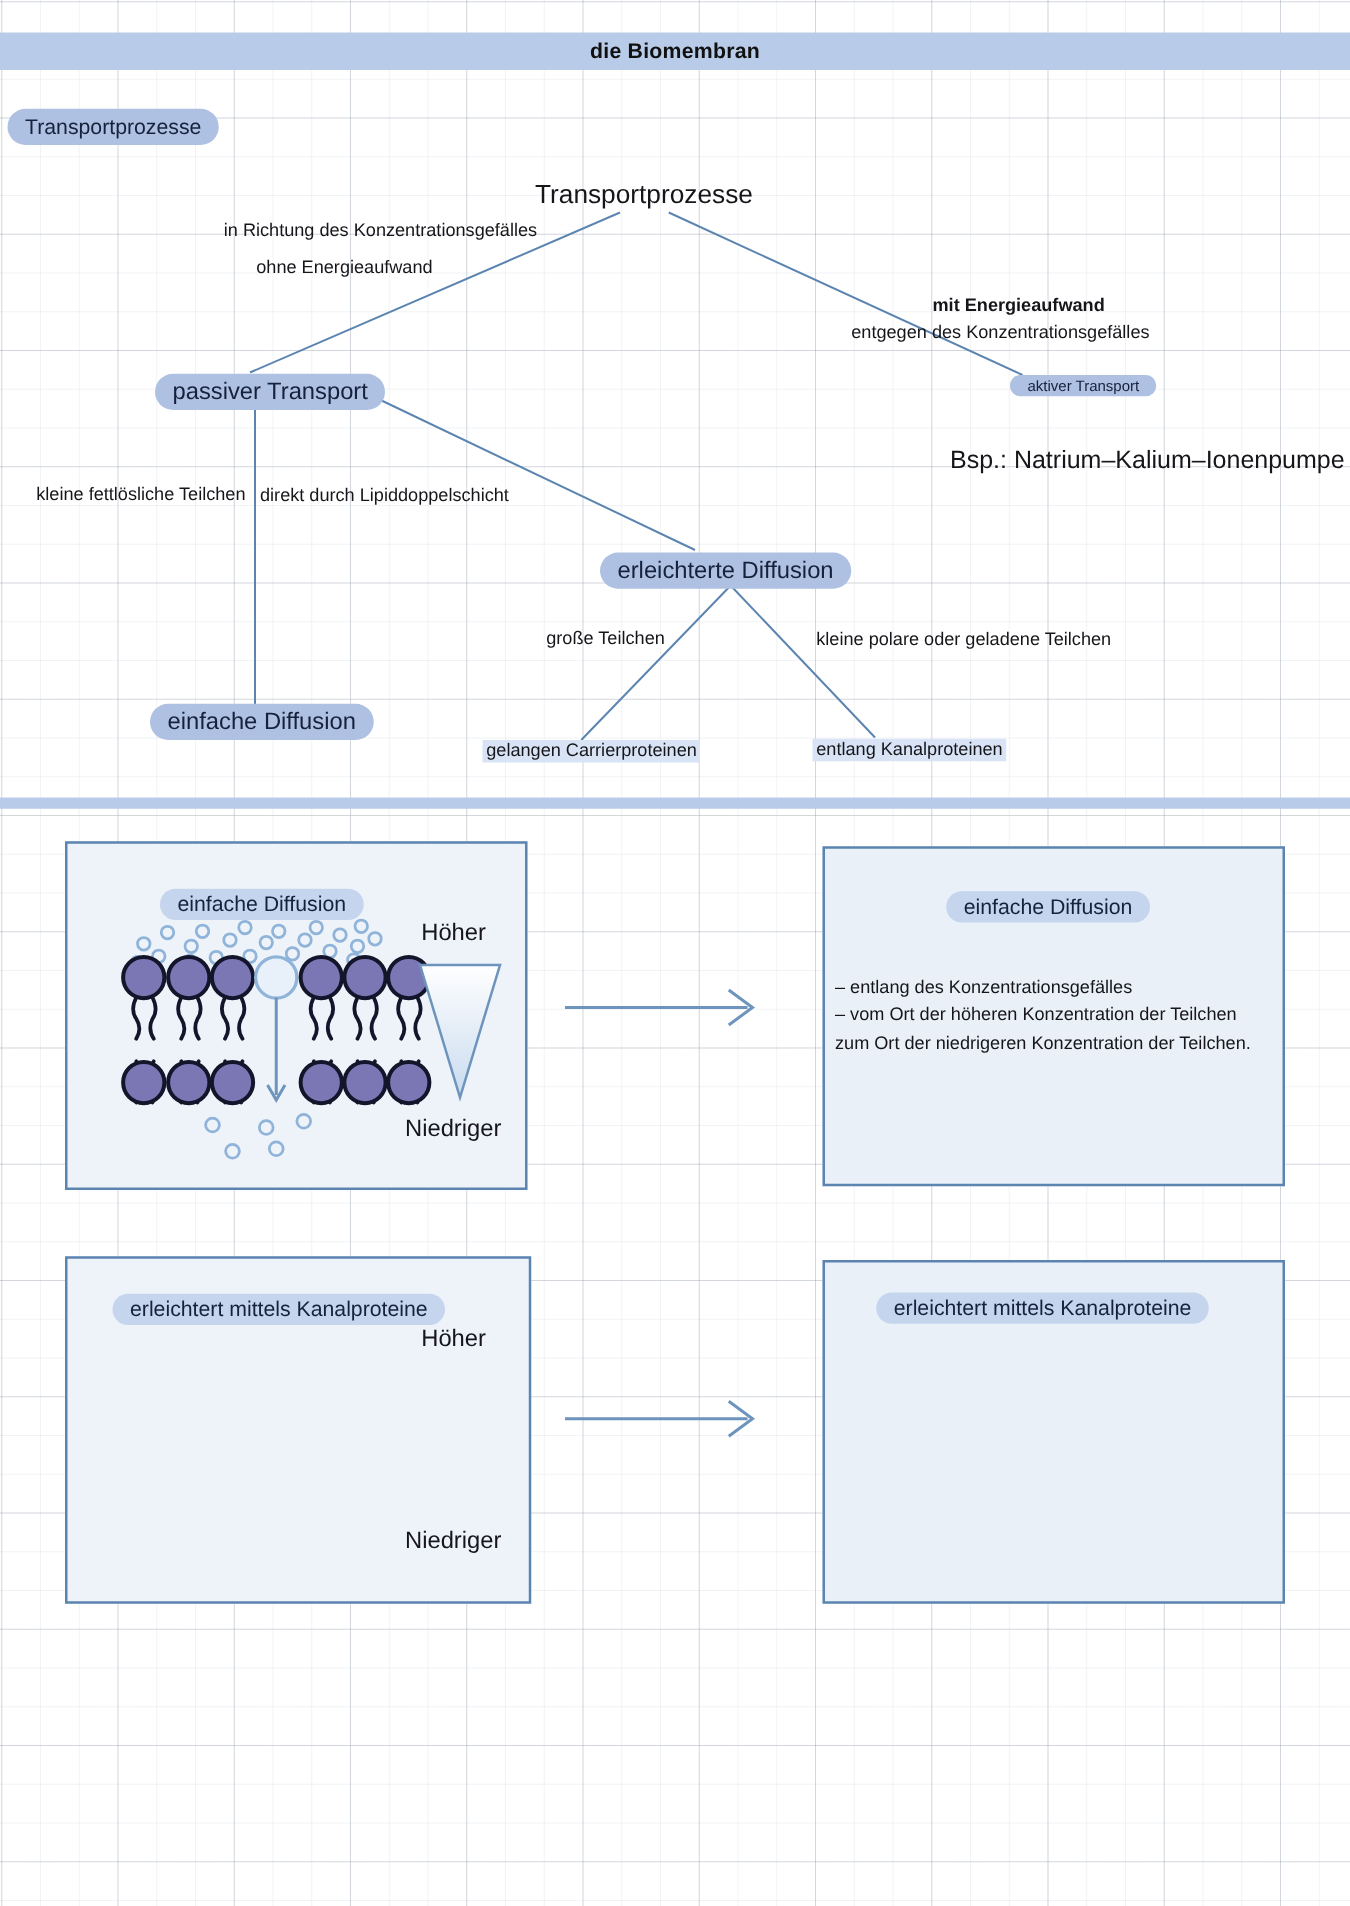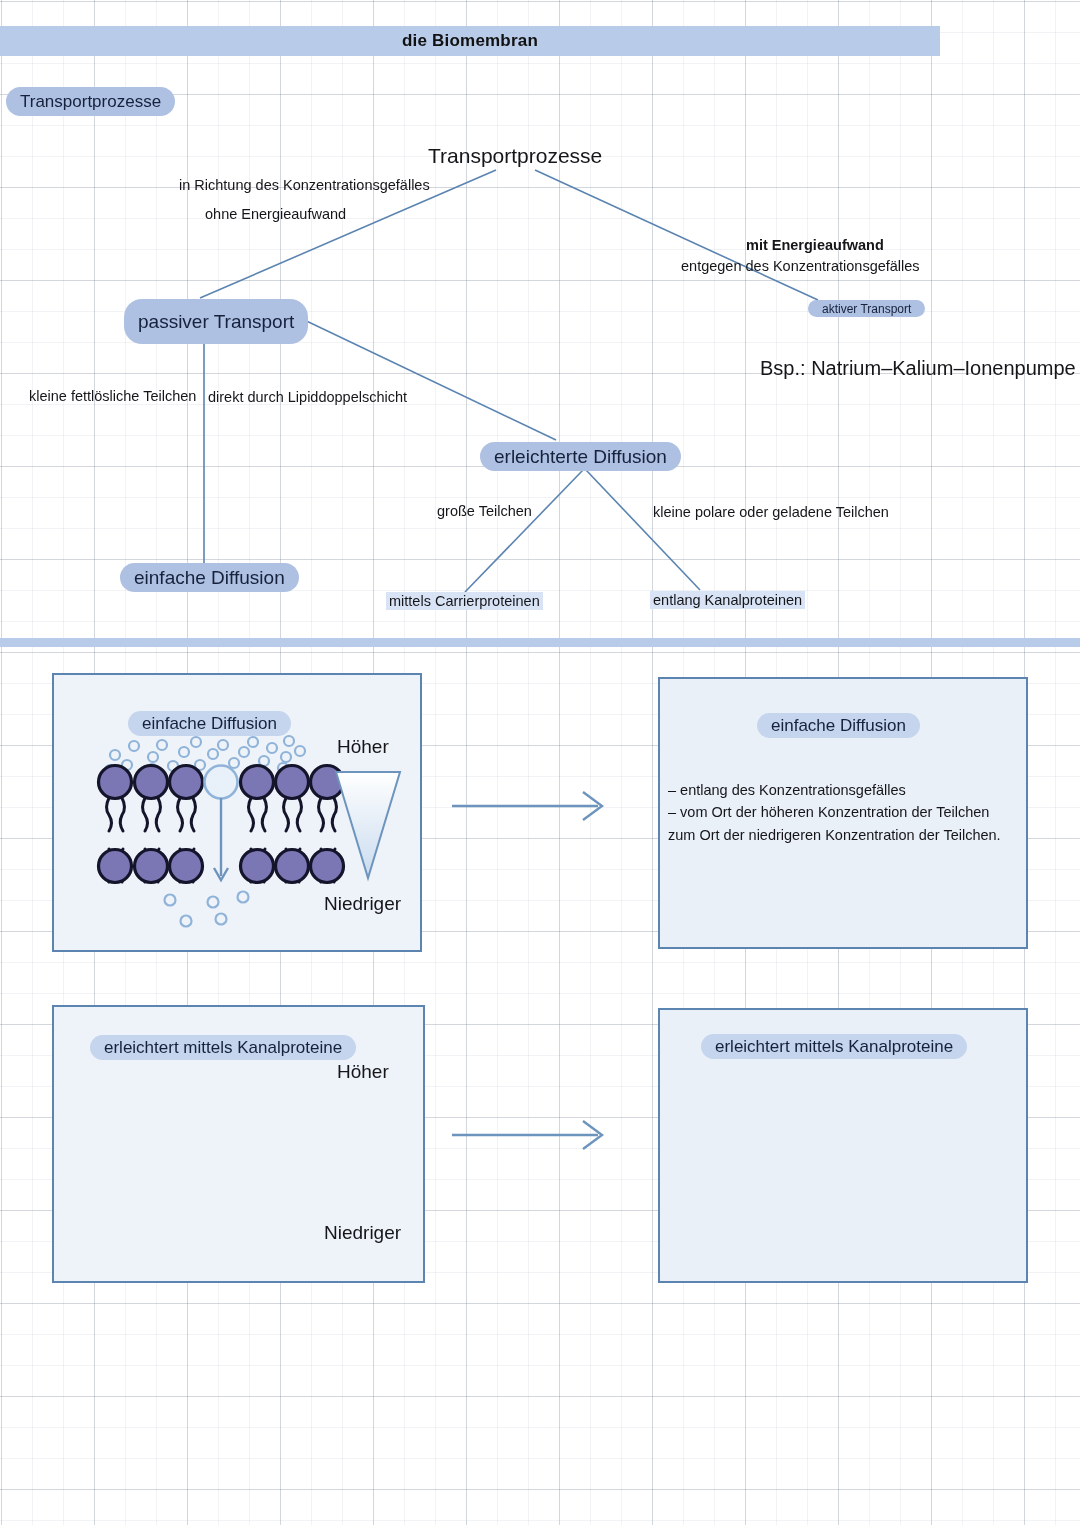--- a/index.html
+++ b/index.html
@@ -21,21 +21,21 @@
       93px 93px,
       93px 93px,
       31px 31px,
       31px 31px;
     background-position:1px 1px,1px 1px,1px 1px,1px 1px;
   }
   #root{position:absolute;inset:0;}
 
   
   .titlebar{
-    position:absolute;left:0;top:26px;width:940px;height:30px;
+    position:absolute;left:0;top:26px;width:1080px;height:30px;
     background:#b8cbe8;
     display:flex;align-items:center;justify-content:center;
     font-weight:bold;font-size:17px;color:#111;letter-spacing:.2px;
   }
   .section-divider{
     position:absolute;left:0;top:638px;width:1080px;height:9px;background:#b8cbe8;
   }
 
   
   .pill{
@@ -100,41 +100,41 @@
       <line x1="296" y1="316" x2="556" y2="440"></line>
 
       <line x1="583" y1="470" x2="465" y2="592"></line>
 
       <line x1="586" y1="470" x2="700" y2="590"></line>
     </g>
   </svg>
 
   <div class="lbl" style="left:428px;top:144px;font-size:21px;">Transportprozesse</div>
 
-  <div class="pill" style="left:124px;top:299px;height:45px;font-size:19px;">passiver Transport</div>
+  <div class="pill" style="left:124px;top:299px;height:29px;font-size:19px;">passiver Transport</div>
 
   <div class="pill" style="left:808px;top:300px;height:17px;font-size:12px;">aktiver Transport</div>
 
   <div class="pill" style="left:480px;top:442px;height:29px;font-size:19px;">erleichterte Diffusion</div>
 
   <div class="pill" style="left:120px;top:563px;height:29px;font-size:19px;">einfache Diffusion</div>
 
   <div class="lbl" style="left:179px;top:177px;font-size:14.5px;">in Richtung des Konzentrationsgefälles</div>
   <div class="lbl" style="left:205px;top:206px;font-size:14.5px;">ohne Energieaufwand</div>
 
   <div class="lbl" style="left:681px;top:210px;font-size:14.5px;margin-top:48px;">entgegen des Konzentrationsgefälles</div>
   <div class="lbl" style="left:746px;top:237px;font-size:14.5px;font-weight:bold;">mit Energieaufwand</div>
 
   <div class="lbl" style="left:29px;top:388px;font-size:14.5px;">kleine fettlösliche Teilchen</div>
   <div class="lbl" style="left:208px;top:389px;font-size:14.5px;">direkt durch Lipiddoppelschicht</div>
 
   <div class="lbl" style="left:437px;top:503px;font-size:14.5px;">große Teilchen</div>
   <div class="lbl" style="left:653px;top:504px;font-size:14.5px;">kleine polare oder geladene Teilchen</div>
 
-  <div class="lbl hl" style="left:386px;top:592px;font-size:14.5px;">mittels Carrierproteinen</div>
+  <div class="lbl hl" style="left:386px;top:592px;font-size:14.5px;">gelangen Carrierproteinen</div>
   <div class="lbl hl" style="left:650px;top:591px;font-size:14.5px;">entlang Kanalproteinen</div>
 
   <div class="lbl" style="left:760px;top:357px;font-size:20px;">Bsp.: Natrium–Kalium–Ionenpumpe</div>
 
   <div class="section-divider"></div>
 
   <div class="panel" style="left:52px;top:673px;width:370px;height:279px;"></div>
 
   <div class="pill lite" style="left:128px;top:711px;height:25px;font-size:17px;">einfache Diffusion</div>
 

